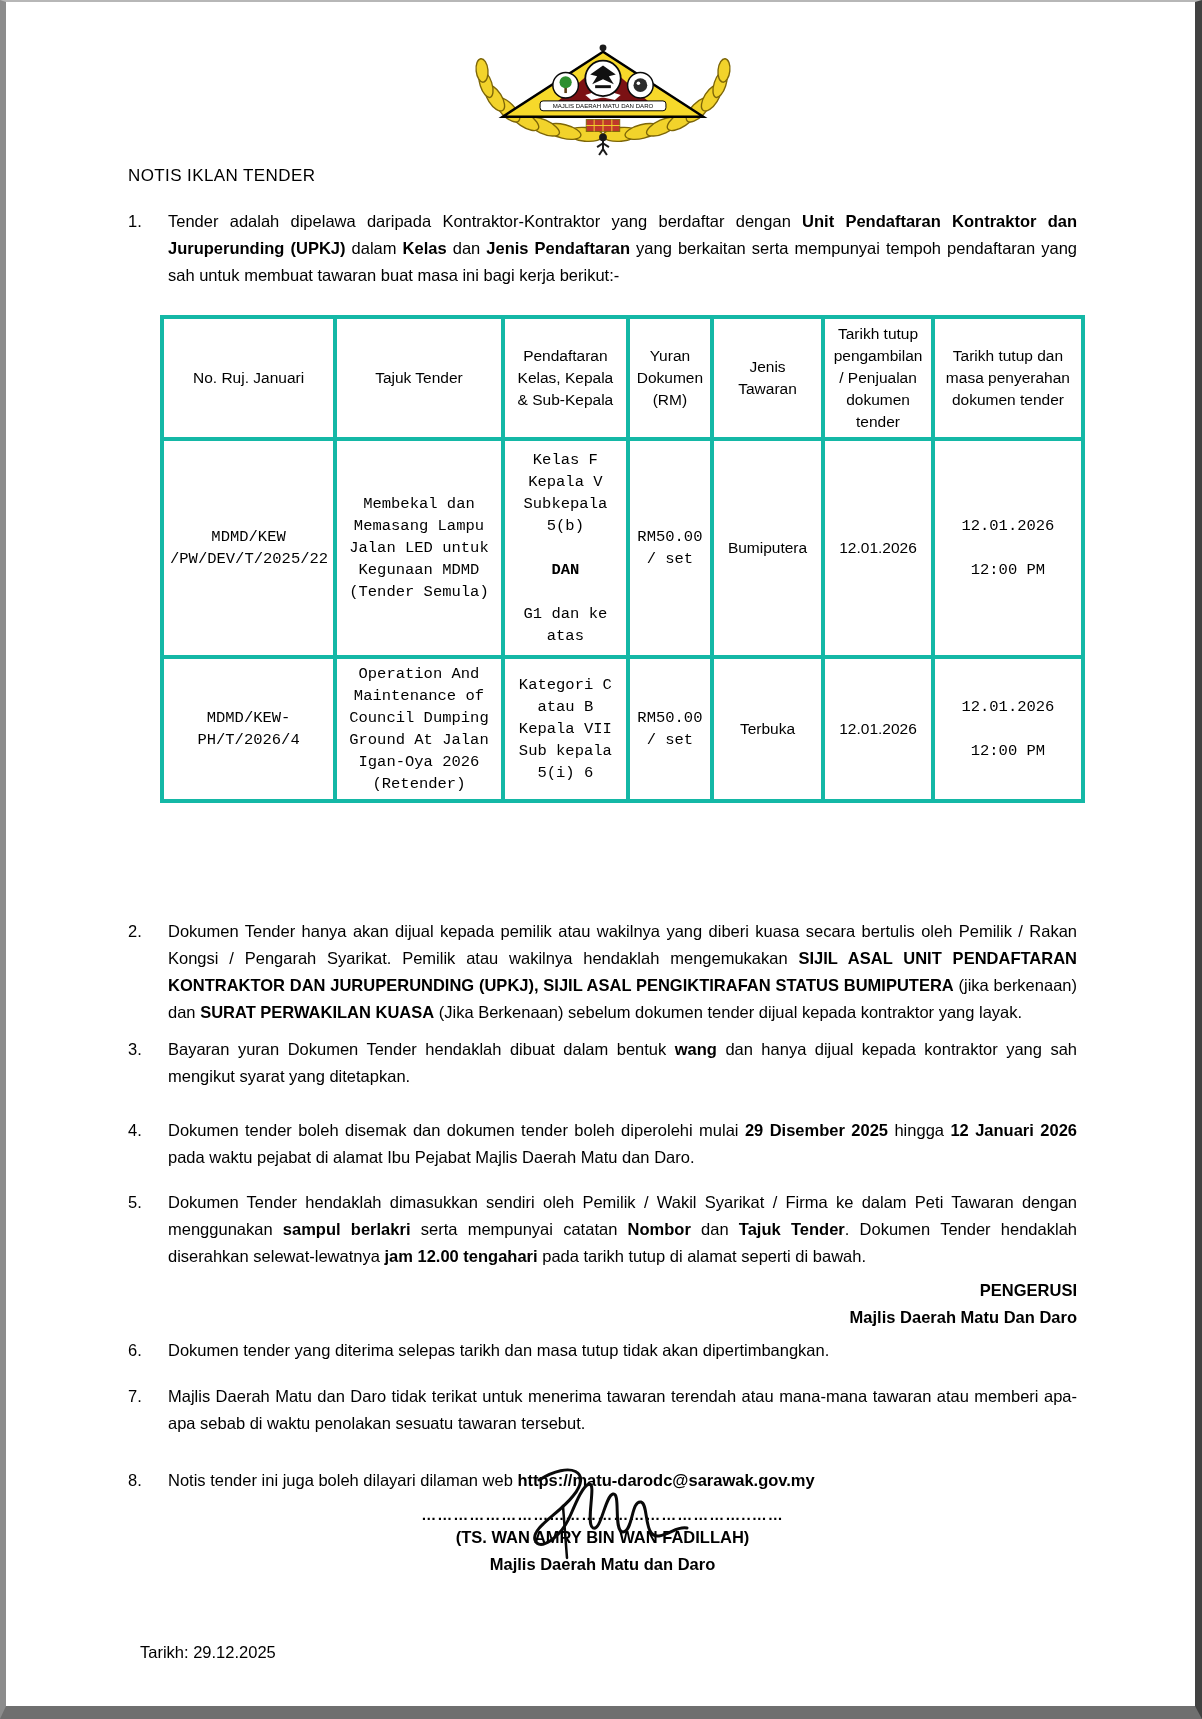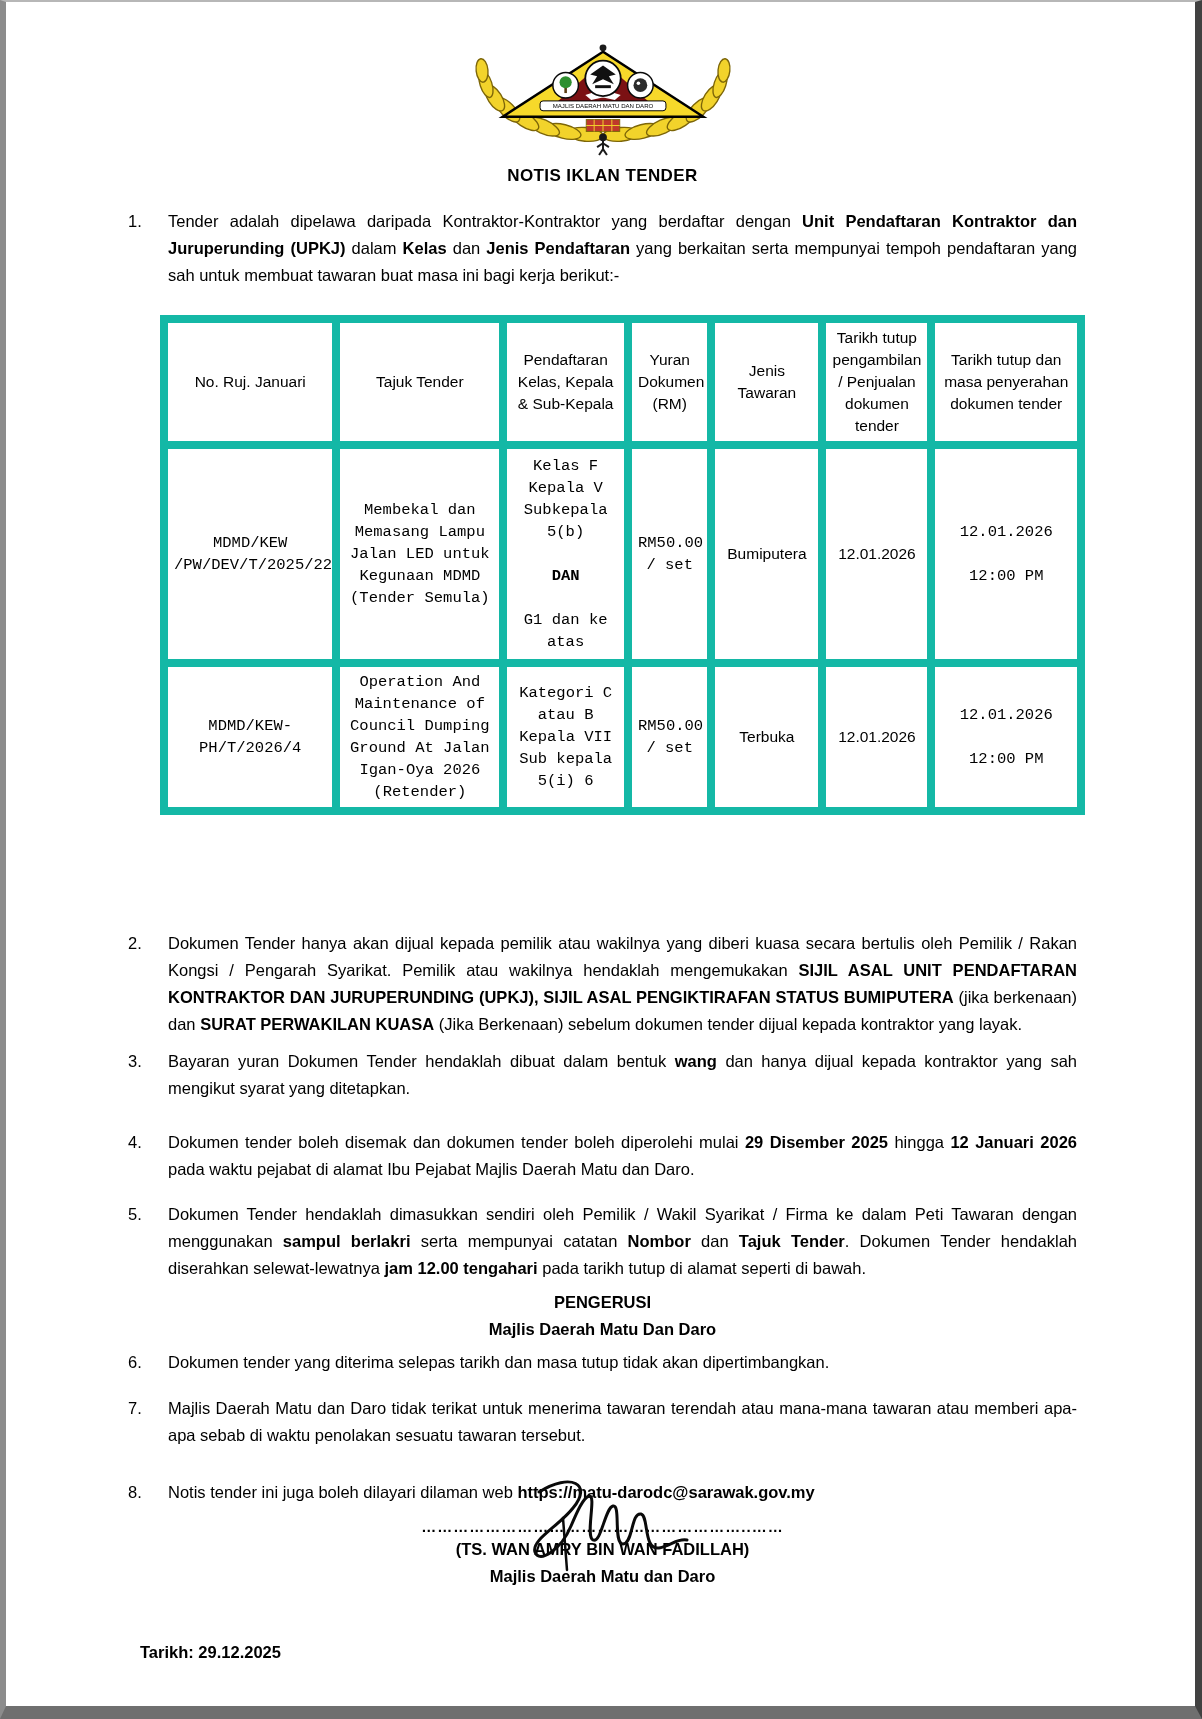--- a/index.html
+++ b/index.html
@@ -4,41 +4,41 @@
 <style>
   html,body{margin:0;padding:0;}
   body{
     width:1202px;height:1719px;box-sizing:border-box;background:#ffffff;
     border-left:6px solid #8c8c8c;border-right:7px solid #414141;
     border-bottom:13px solid #6f6f6f;border-top:2px solid #b7b7b7;
     font-family:"Liberation Sans", sans-serif;color:#000;overflow:hidden;position:relative;
   }
   .content{padding:36px 118px 0 122px;}
   .logo-wrap{text-align:center;height:120px;}
-  .doc-title{font-size:17px;font-weight:bold;text-align:center;letter-spacing:.4px;margin:8px 0 22px 0;}
+  .doc-title{font-size:17px;font-weight:normal;text-align:left;letter-spacing:.4px;margin:8px 0 22px 0;}
   .para{display:flex;font-size:16.5px;line-height:27px;text-align:justify;}
   .para .num{flex:0 0 40px;text-align:left;}
   .para .ptext{flex:1;}
   .b{font-weight:bold;}
   
   table.tender{border-collapse:collapse;table-layout:fixed;width:925px;margin:26px 0 0 32px;
     font-size:15.5px;line-height:22px;text-align:center;}
-  table.tender th,table.tender td{border:8px solid #14b8a6;padding:4px 6px;vertical-align:middle;font-weight:normal;}
+  table.tender th,table.tender td{border:4px solid #14b8a6;padding:4px 6px;vertical-align:middle;font-weight:normal;}
   tr.hdr{height:112px;}
   tr.r1{height:218px;}
   tr.r2{height:140px;}
   .cell-lines div{min-height:22px;font-family:Liberation Mono, monospace;}
   
-  .addr{margin:7px 0 0 0;text-align:center;font-weight:bold;font-size:16.5px;line-height:27px;}
+  .addr{margin:7px 0 0 0;text-align:right;font-weight:bold;font-size:16.5px;line-height:27px;}
   .addr div{min-height:27px;}
   .sig{position:relative;width:380px;margin:12px auto 0 auto;text-align:center;
     font-weight:bold;font-size:16.5px;line-height:27px;}
   .sig .dots{font-weight:bold;font-size:15px;letter-spacing:1px;line-height:18px;}
   .sig svg.squiggle{position:absolute;top:-40px;left:88px;}
-  .date-footer{position:absolute;left:134px;top:1641px;font-weight:bold;font-size:16.5px;}
+  .date-footer{position:absolute;left:134px;top:1641px;font-weight:normal;font-size:16.5px;}
   
   .mb-p1{margin-bottom:0;}
   .gap-after-table{height:115px;}
   .mt10{margin-top:10px;} .mt27{margin-top:27px;} .mt18{margin-top:18px;}
   .mt6{margin-top:6px;} .mt19{margin-top:19px;} .mt30{margin-top:30px;}
 </style>
 </head>
 <body>
 
 <div class="content">

